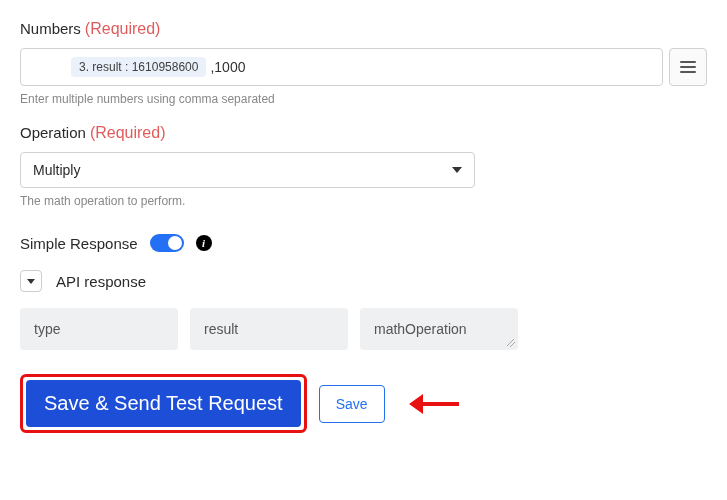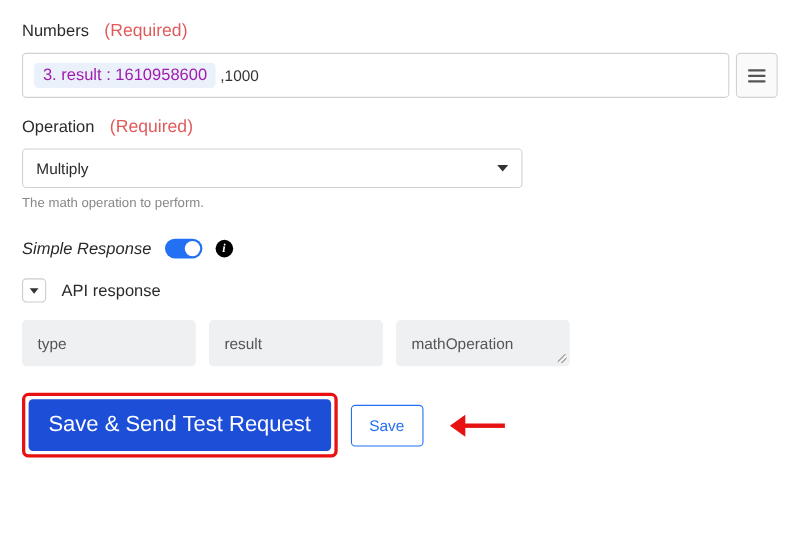--- a/index.html
+++ b/index.html
@@ -10,21 +10,21 @@
   width: 727px;
   color: #2a2a2a;
 }
 .field { margin-bottom: 18px; }
 .field-label {
   font-size: 15px;
   color: #2a2a2a;
   margin-bottom: 10px;
   display: flex;
   align-items: baseline;
-  gap: 14px;
+  gap: 4px;
 }
 .required {
   color: #e05c5c;
   font-size: 16px;
 }
 .input-row {
   display: flex;
   gap: 6px;
   align-items: stretch;
 }
@@ -36,23 +36,24 @@
   font-size: 14px;
   min-height: 38px;
   display: flex;
   align-items: center;
   background: #fff;
 }
 .pill {
   background: #eaf1fb;
   border-radius: 4px;
   padding: 3px 8px;
-  font-size: 15px;
-  color: #a21caf;
+  font-size: 12px;
+  color: #404040;
   display: inline-block;
+  margin-left: 40px;
 }
 .after-pill {
   margin-left: 4px;
   font-size: 14px;
   color: #333;
 }
 .hamburger-btn {
   width: 38px;
   border: 1px solid #d1d1d1;
   border-radius: 4px;
@@ -96,21 +97,21 @@
   border-right: 5px solid transparent;
   border-top: 6px solid #333;
 }
 .toggle-row {
   display: flex;
   align-items: center;
   gap: 12px;
   margin-bottom: 18px;
   margin-top: 26px;
 }
-.toggle-label { font-size: 15px; color: #2a2a2a; font-style: italic; }
+.toggle-label { font-size: 15px; color: #2a2a2a; }
 .toggle {
   width: 34px;
   height: 18px;
   border-radius: 10px;
   background: #2370f4;
   position: relative;
   cursor: pointer;
 }
 .toggle::after {
   content: '';
@@ -253,20 +254,21 @@
       <span class="after-pill">,1000</span>
     </div>
     <div class="hamburger-btn">
       <div class="hamburger-icon">
         <span></span>
           <span></span>
           <span></span>
       </div>
     </div>
   </div>
+  <div class="help-text">Enter multiple numbers using comma separated</div>
 </div>
 
 <div class="field">
   <div class="field-label">
     <span>Operation</span>
     <span class="required">(Required)</span>
   </div>
   <div class="select-input">
     <span>Multiply</span>
     <span class="caret-down"></span>

